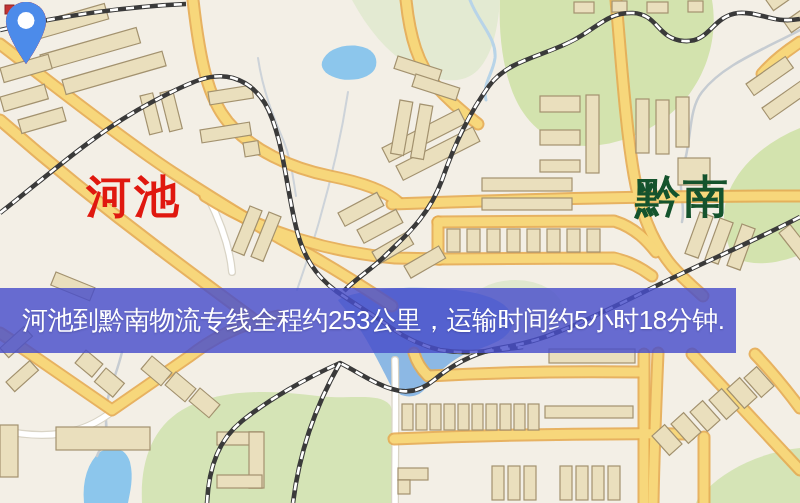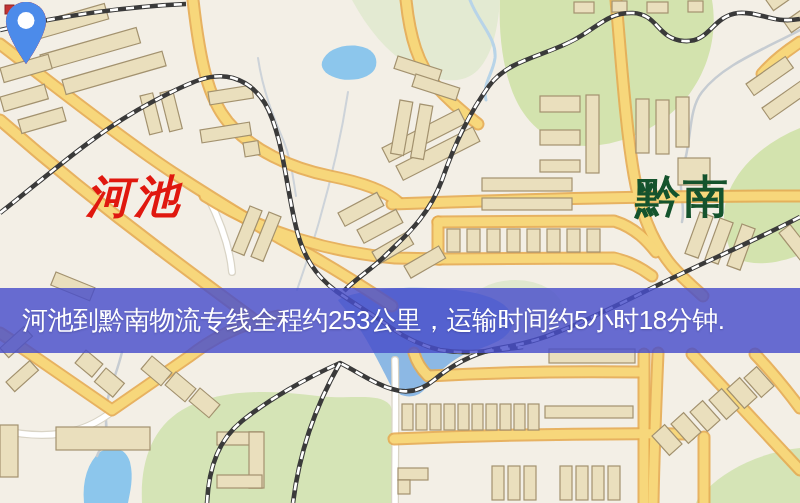--- a/index.html
+++ b/index.html
@@ -11,31 +11,31 @@
   .rcase{fill:none;stroke:#e6ab52;stroke-width:13;stroke-linecap:round;stroke-linejoin:round;opacity:.9;}
   .rfill{fill:none;stroke:#f7d77b;stroke-width:9;stroke-linecap:round;stroke-linejoin:round;}
   .wcase{fill:none;stroke:#d9d4c6;stroke-width:8;stroke-linecap:round;stroke-linejoin:round;}
   .wfill{fill:none;stroke:#ffffff;stroke-width:5.5;stroke-linecap:round;stroke-linejoin:round;}
   .rail-b{fill:none;stroke:#3a3a3a;stroke-width:4.6;stroke-linecap:butt;stroke-linejoin:round;}
   .rail-w{fill:none;stroke:#ffffff;stroke-width:2.6;stroke-dasharray:8 8;stroke-linecap:butt;stroke-linejoin:round;}
   .bld{fill:#eadfbd;stroke:#a3926f;stroke-width:1.2;}
   .stream{fill:none;stroke-linecap:round;}
 
   
-  .banner{position:absolute;left:0;top:288px;width:800px;height:65px;
+  .banner{position:absolute;left:0;top:288px;width:736px;height:65px;
     background:rgba(72,78,202,0.82);display:flex;align-items:center;z-index:30;}
   .banner span{padding-left:22px;font-size:26px;letter-spacing:-0.5px;color:#ffffff;
     text-shadow:0 1px 2px rgba(20,20,60,.25);white-space:nowrap;}
 
   
   .pin{position:absolute;width:52px;height:66px;z-index:20;}
   .pin-origin{left:119px;top:104px;}
   .pin-dest{left:664px;top:104px;}
   .city-label{position:absolute;z-index:21;font-size:45px;font-weight:bold;letter-spacing:3px;line-height:1;}
-  .lbl-origin{left:86px;top:174px;color:#e0180f;font-style:italic;}
+  .lbl-origin{left:86px;top:174px;color:#e0180f;}
   .lbl-dest{left:635px;top:174px;color:#14532d;}
 </style>
 </head>
 <body>
 
 <div class="map-root">
 
   <svg width="800" height="503" viewBox="0 0 800 503">
     <defs>
 

